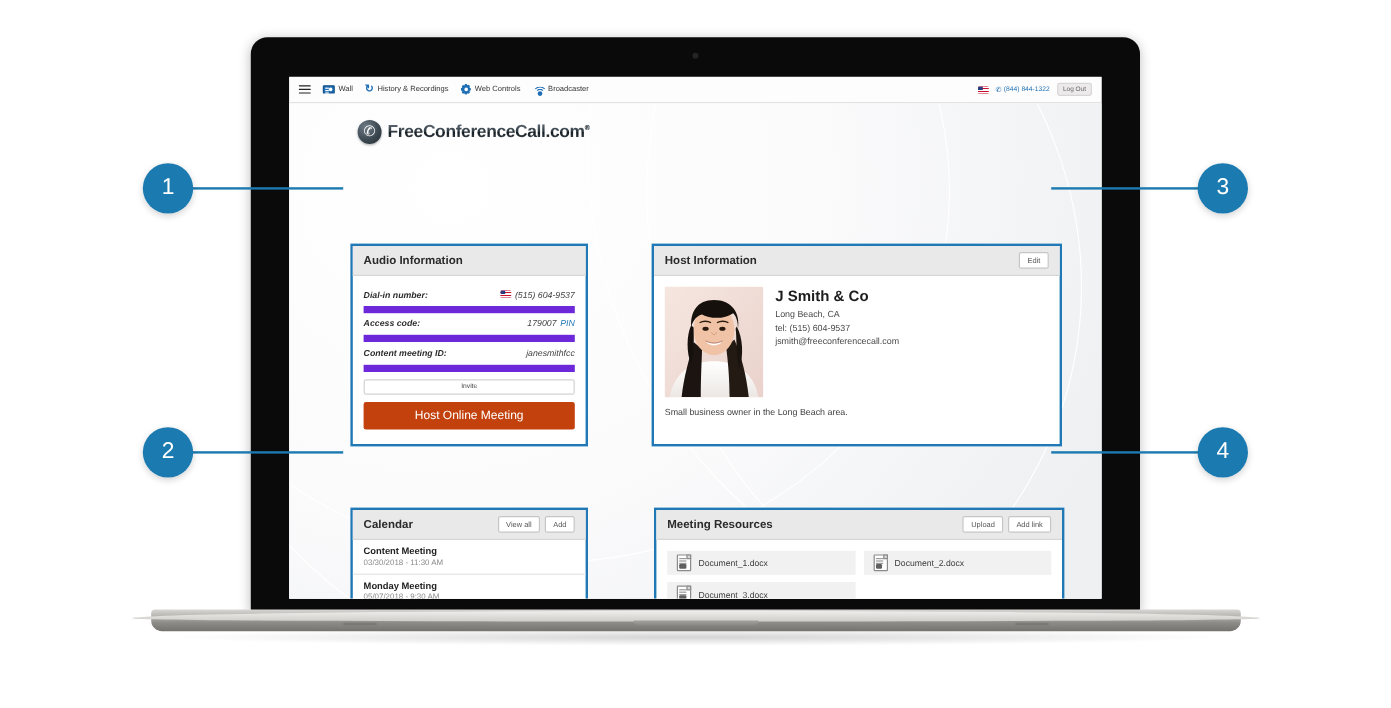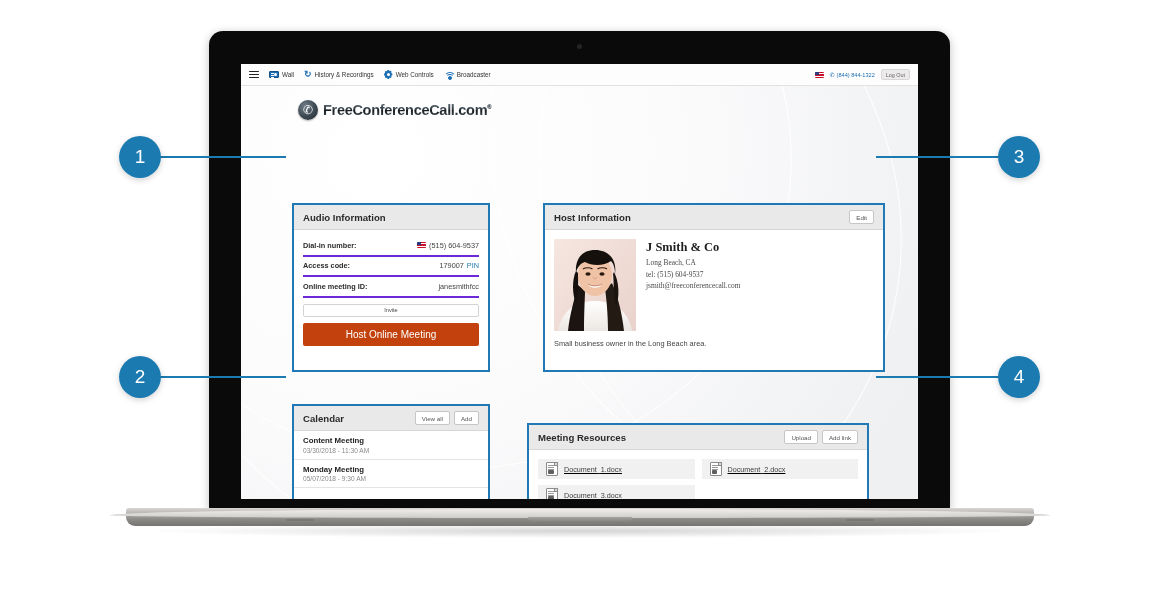--- a/index.html
+++ b/index.html
@@ -105,49 +105,49 @@
   .panel-head{height:25px;background:#e9e9e9;border-bottom:1px solid #d6d6d6;
     display:flex;align-items:center;padding:0 9px;box-sizing:border-box;}
   .panel-title{font-size:9.6px;font-weight:bold;color:#2b2b2b;}
   .head-btns{margin-left:auto;display:flex;gap:4px;}
   .hbtn{font-size:6.2px;color:#555;background:#fff;border:1px solid #c6c6c6;border-radius:2px;padding:2.5px 6px;cursor:pointer;}
 
   
   #panel-audio{left:51px;top:117px;width:198px;height:169px;}
   .rows{padding:0 9px;}
   .row{display:flex;align-items:center;justify-content:space-between;
-    height:18.5px;border-bottom:2px solid #6d28d9;font-size:7.3px;color:#333;}
+    height:18.5px;border-bottom:6px solid #6d28d9;font-size:7.3px;color:#333;font-style:italic;}
   .row .lbl{font-weight:bold;color:#2b2b2b;}
   .row .val{color:#444;display:flex;align-items:center;gap:3px;}
   .blue{color:#2079b4;cursor:pointer;}
   .row-spacer{height:6px;}
   .invite-btn{margin:0 9px;height:11px;border:1px solid #d3d3d3;border-radius:2px;background:#fff;
     display:flex;align-items:center;justify-content:center;font-size:5.6px;color:#444;cursor:pointer;}
   .host-btn{margin:6px 9px 0;height:23px;background:#c2410c;border-radius:2px;
     display:flex;align-items:center;justify-content:center;color:#fff;font-size:10px;cursor:pointer;}
 
   
   #panel-host{left:302px;top:117px;width:342px;height:169px;}
   .host-body{padding:9px 9px 0 9px;display:flex;gap:10px;}
   .host-photo{width:82px;height:92px;border-radius:1px;overflow:hidden;position:relative;background:#f2e2dc;flex:none;}
-  .host-meta{padding-top:1px;font-family:Liberation Serif, serif;}
+  .host-meta{padding-top:1px;}
   .host-name{font-size:12.5px;font-weight:bold;color:#1d1d1d;margin-bottom:2px;}
   .host-line{font-size:7.4px;color:#4a4a4a;line-height:11.5px;}
   .host-bio{position:absolute;left:9px;bottom:22px;font-size:7.4px;color:#444;text-align:center;}
 
   
-  #panel-calendar{left:51px;top:318px;width:198px;height:122px;}
+  #panel-calendar{left:51px;top:337px;width:198px;height:122px;}
   .cal-item{padding:5px 9px 5px;border-bottom:1px solid #e4e4e4;}
   .cal-title{font-size:7.8px;font-weight:bold;color:#222;}
   .cal-date{font-size:6.6px;color:#8a8a8a;margin-top:1.5px;}
 
   
-  #panel-resources{left:286px;top:337px;width:342px;height:122px;}
+  #panel-resources{left:304px;top:337px;width:342px;height:122px;}
   .res-grid{padding:9px;display:grid;grid-template-columns:1fr 1fr;gap:6px 7px;}
-  .res-item{background:#f1f1f1;height:20px;display:flex;align-items:center;gap:6px;padding:0 8px;box-sizing:border-box;cursor:pointer;text-decoration:underline;}
+  .res-item{background:#f1f1f1;height:20px;display:flex;align-items:center;gap:6px;padding:0 8px;box-sizing:border-box;cursor:pointer;}
   .res-name{font-size:7.2px;color:#3d3d3d;}
   .doc-ic{width:10px;height:12px;background:#fff;border:1px solid #8b8b8b;position:relative;flex:none;border-radius:1px;}
   .doc-ic:before{content:"";position:absolute;left:1.2px;top:1.5px;width:6px;height:1px;background:#9a9a9a;
      box-shadow:0 2px 0 #9a9a9a, 0 4px 0 #9a9a9a;}
   .doc-ic:after{content:"";position:absolute;left:1.2px;bottom:1.2px;width:5.5px;height:4px;background:#5f5f5f;border-radius:1px;}
   .doc-ic em{position:absolute;right:-1px;top:-1px;width:4px;height:4px;background:#d9d9d9;border:1px solid #8b8b8b;box-sizing:border-box;}
 
   
   .callout{position:absolute;width:42px;height:42px;border-radius:50%;
     background:#1b7ab0;color:#fff;display:flex;align-items:center;justify-content:center;
@@ -238,21 +238,21 @@
               </span>
             </div>
             <div class="row">
               <span class="lbl">Access code:</span>
               <span class="val">
                 <span>179007</span>
                 <span class="blue">PIN</span>
               </span>
             </div>
             <div class="row">
-              <span class="lbl">Online meeting ID:</span>
+              <span class="lbl">Content meeting ID:</span>
               <span class="val">janesmithfcc</span>
             </div>
           </div>
           <div class="row-spacer"></div>
           <div class="invite-btn">Invite</div>
           <div class="host-btn">Host Online Meeting</div>
         </div>
 
         <div class="panel" id="panel-host">
           <div class="panel-head">

